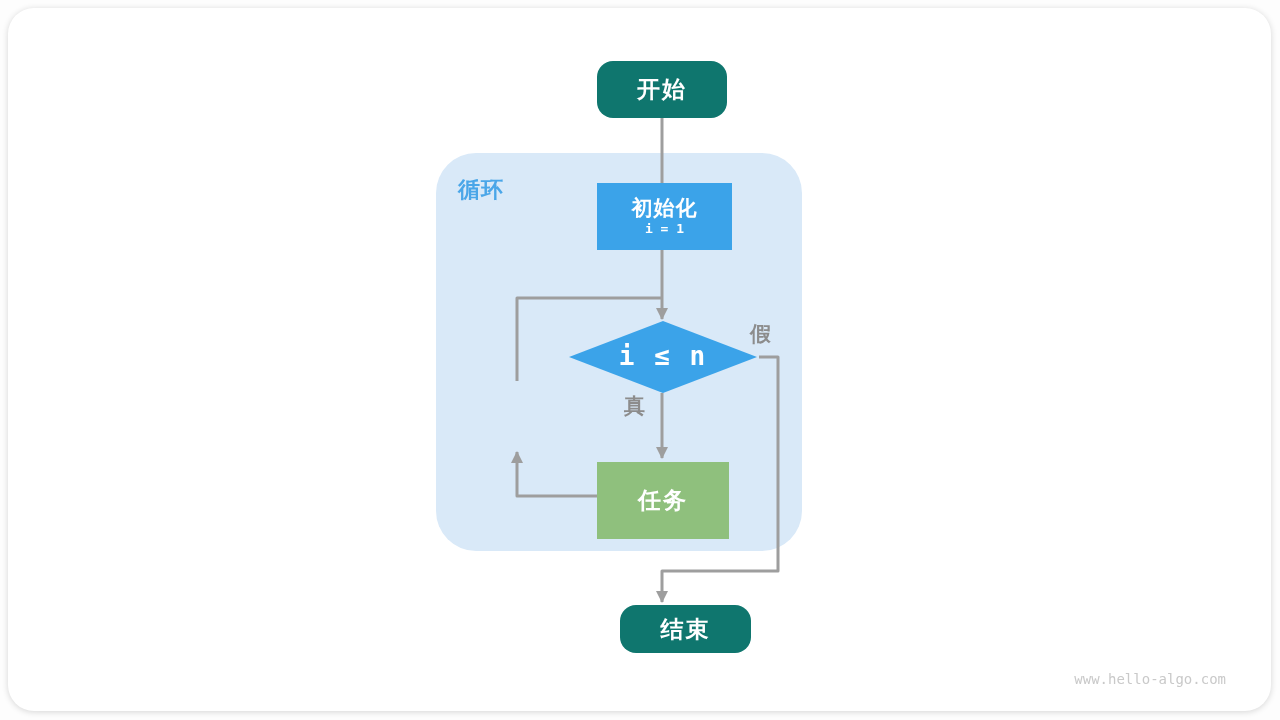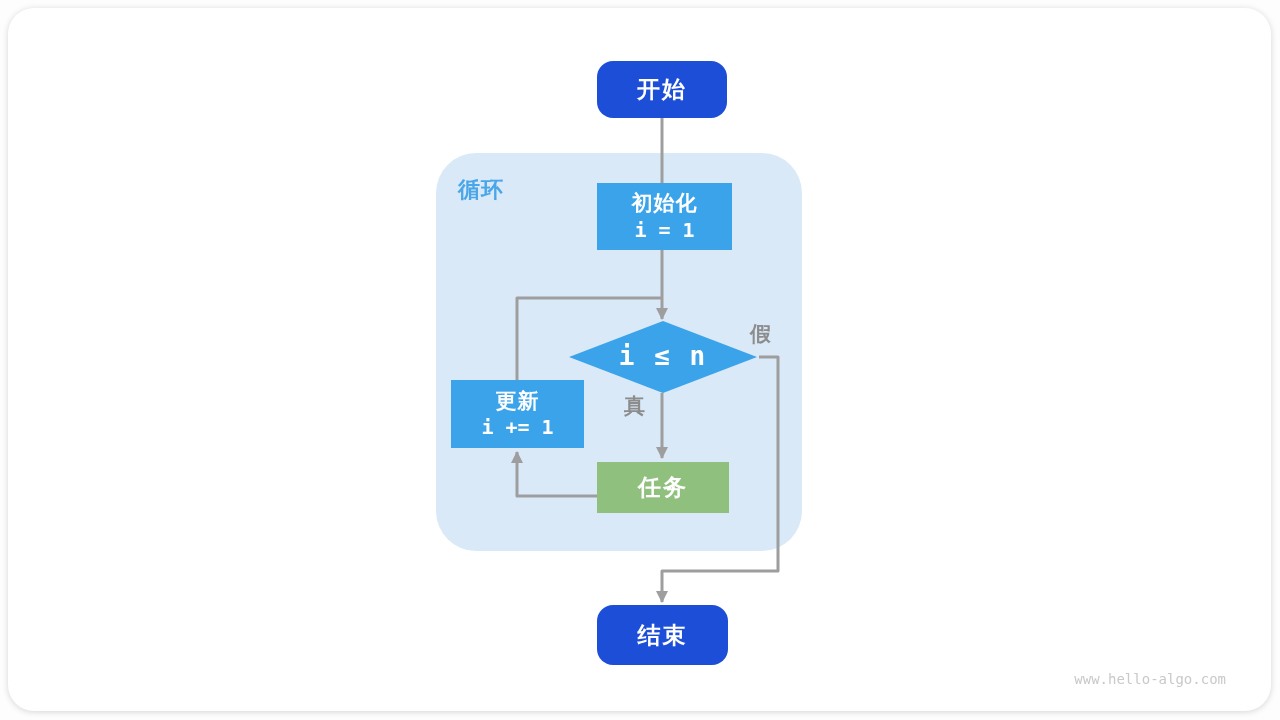--- a/index.html
+++ b/index.html
@@ -45,21 +45,21 @@
     position: absolute;
     display: flex;
     flex-direction: column;
     align-items: center;
     justify-content: center;
     color: #ffffff;
     text-align: center;
     box-sizing: border-box;
   }
   .terminal {
-    background: #1d4ed8;
+    background: #0f766e;
     border-radius: 16px;
     font-size: 23px;
     font-weight: bold;
     letter-spacing: 2px;
   }
   .process {
     background: #3ba3e9;
   }
   .task {
     background: #8fc07d;
@@ -68,21 +68,21 @@
     letter-spacing: 2px;
   }
   .node .cn {
     font-size: 21px;
     font-weight: bold;
     letter-spacing: 1px;
     line-height: 1.25;
   }
   .node .code {
     font-family: "DejaVu Sans Mono", monospace;
-    font-size: 20px;
+    font-size: 13px;
     font-weight: bold;
     line-height: 1.3;
   }
   .diamond {
     background: #3ba3e9;
     clip-path: polygon(50% 0%, 100% 50%, 50% 100%, 0% 50%);
   }
   .diamond .code {
     font-size: 26px;
     letter-spacing: 2px;
@@ -99,22 +99,22 @@
     bottom: 24px;
     font-family: "DejaVu Sans Mono", monospace;
     font-size: 14px;
     color: #c9c9c9;
     text-align: right;
   }
   #n-start  { left: 589px; top: 53px;  width: 130px; height: 57px; }
   #n-init   { left: 589px; top: 175px; width: 135px; height: 67px; }
   #n-cond   { left: 561px; top: 313px; width: 188px; height: 72px; }
   #n-update { left: 443px; top: 372px; width: 133px; height: 68px; }
-  #n-task   { left: 589px; top: 454px; width: 132px; height: 51px; }
-  #n-end    { left: 589px; top: 597px; width: 131px; height: 60px; }
+  #n-task   { left: 589px; top: 454px; width: 132px; height: 77px; }
+  #n-end    { left: 612px; top: 597px; width: 131px; height: 48px; }
   #lbl-true  { left: 616px; top: 384px; }
   #lbl-false { left: 742px; top: 312px; }
 </style>
 </head>
 <body>
 
 <div class="card">
 
   <div class="loop-box"></div>
   <span class="loop-label">循环</span>
@@ -139,24 +139,20 @@
 
   <div id="n-init" class="node process">
     <span class="cn">初始化</span>
     <span class="code">i = 1</span>
   </div>
 
   <div id="n-cond" class="node diamond">
     <span class="code">i ≤ n</span>
   </div>
 
-  <div id="n-update" class="node process">
-    <span class="cn">更新</span>
-    <span class="code">i += 1</span>
-  </div>
 
   <div id="n-task" class="node task">
     <span>任务</span>
   </div>
 
   <div id="n-end" class="node terminal">
     <span>结束</span>
   </div>
 
   <span id="lbl-true" class="edge-label">真</span>

